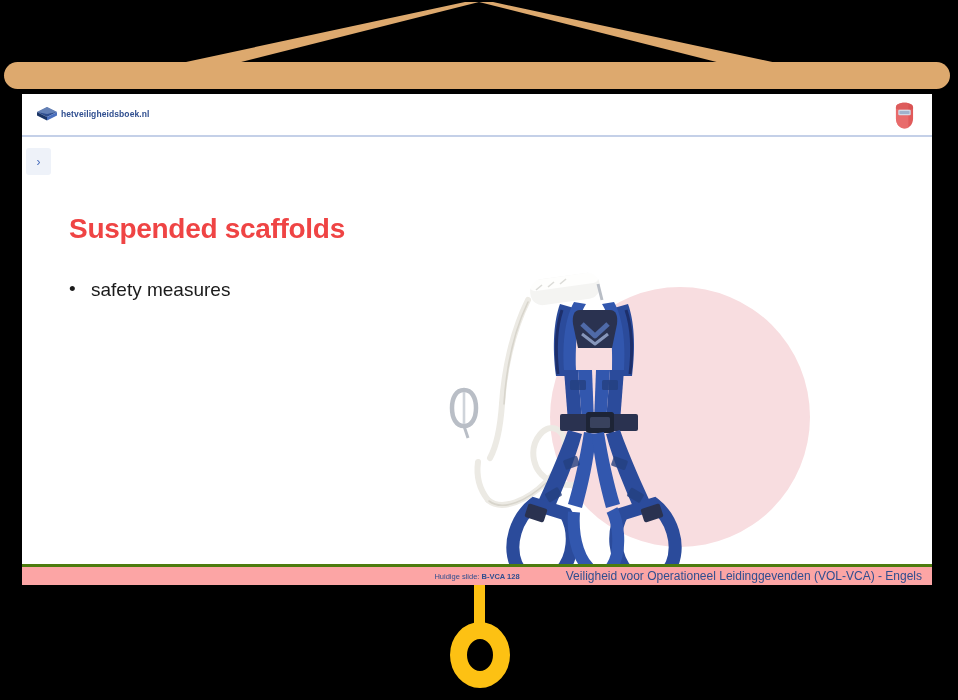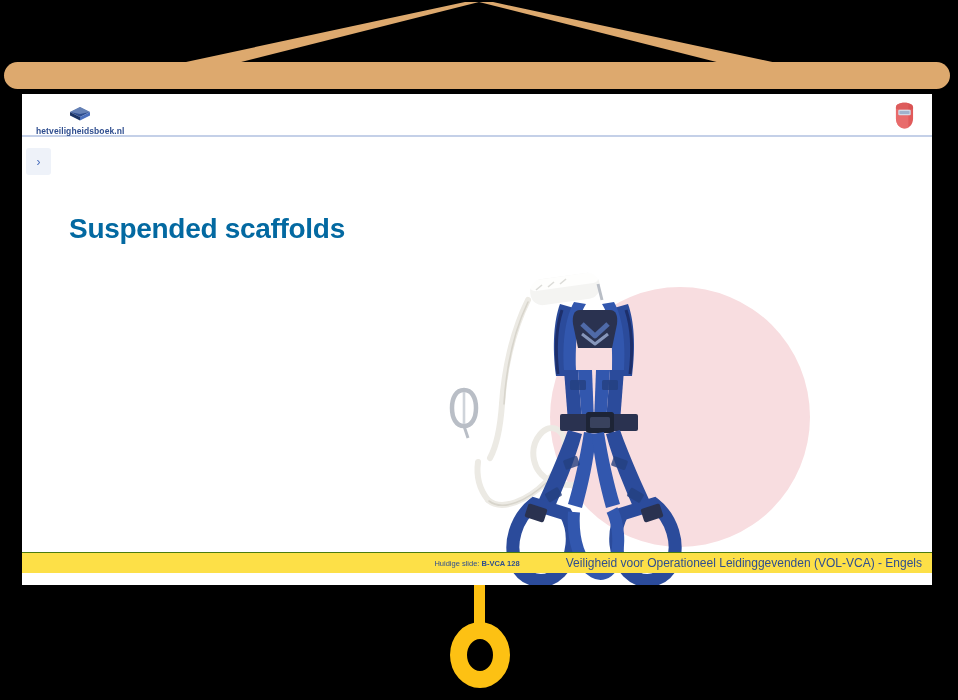--- a/index.html
+++ b/index.html
@@ -60,21 +60,20 @@
     border-bottom: 2px solid #c4d0e8;
   }
 
   .brand {
     position: absolute;
     left: 14px;
     top: 11px;
     display: flex;
     align-items: center;
     gap: 3px;
-    flex-direction: column;
   }
 
   .brand-logo { width: 22px; height: 18px; display: block; }
 
   .brand-text {
     font-size: 8.5px;
     font-weight: bold;
     color: #2f4e8f;
     letter-spacing: 0.1px;
     white-space: nowrap;
@@ -114,21 +113,21 @@
     line-height: 1;
     font-family: "Liberation Sans", sans-serif;
   }
 
   .slide-title {
     position: absolute;
     left: 47px;
     top: 76px;
     font-size: 28px;
     font-weight: bold;
-    color: #0369a1;
+    color: #ef4444;
     letter-spacing: -0.3px;
   }
 
   .bullet-list {
     position: absolute;
     left: 47px;
     top: 140px;
     list-style: none;
   }
   .bullet-list li {
@@ -154,25 +153,25 @@
     top: 125px;
     width: 400px;
     height: 330px;
   }
   .harness-svg { width: 100%; height: 100%; display: block; }
 
   
   .slide-footer {
     position: absolute;
     left: 0;
-    bottom: 12px;
+    bottom: 0;
     width: 100%;
     height: 21px;
-    background: #fde047;
-    border-top: 1px solid #4d7c0f;
+    background: #fca5a5;
+    border-top: 3px solid #4d7c0f;
     display: flex;
     align-items: center;
   }
 
   .footer-left {
     position: absolute;
     left: 50%;
     transform: translateX(-50%);
     font-size: 7.5px;
     color: #2f4e8f;
@@ -244,20 +243,23 @@
     </div>
 
     <div class="slide-body">
 
       <div class="nav-toggle">
         <span>›</span>
       </div>
 
       <div class="slide-title">Suspended scaffolds</div>
 
+      <ul class="bullet-list">
+        <li>safety measures</li>
+      </ul>
 
       <div class="harness-wrap">
         <svg class="harness-svg" viewBox="0 0 400 330" aria-hidden="true">
 
           <circle cx="238" cy="155" r="130" fill="#f8dde0"></circle>
 
           <g fill="none" stroke="#eceae4" stroke-width="6" stroke-linecap="round">
             <path d="M86,38 C70,70 62,110 60,142"></path>
             <path d="M60,142 C58,170 54,185 48,196"></path>
             <path d="M36,200 C34,215 38,228 46,238"></path>

